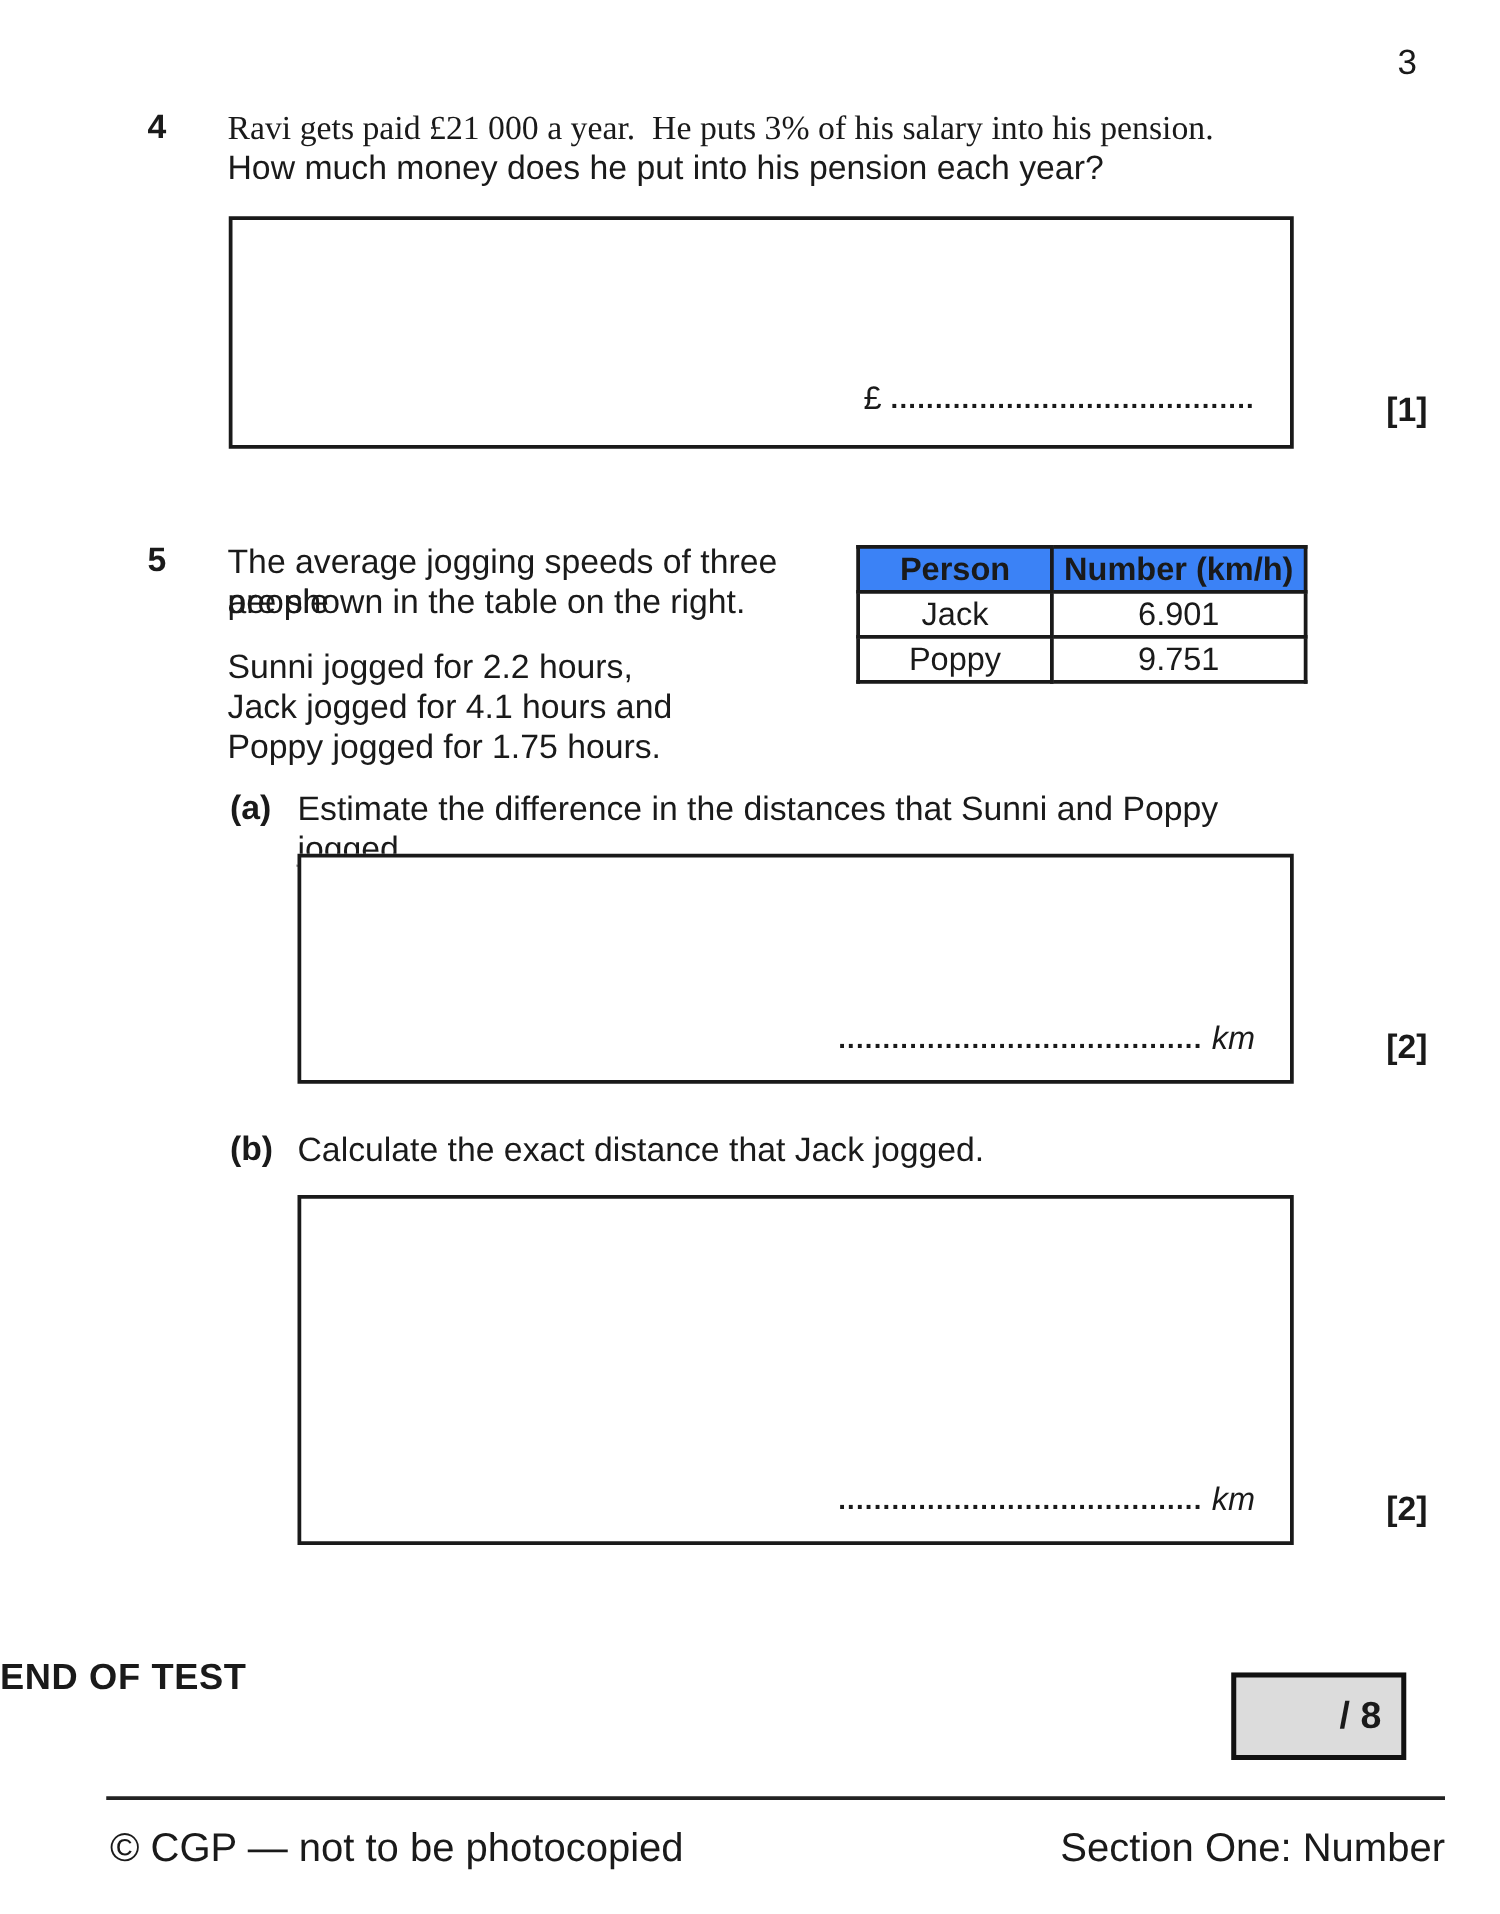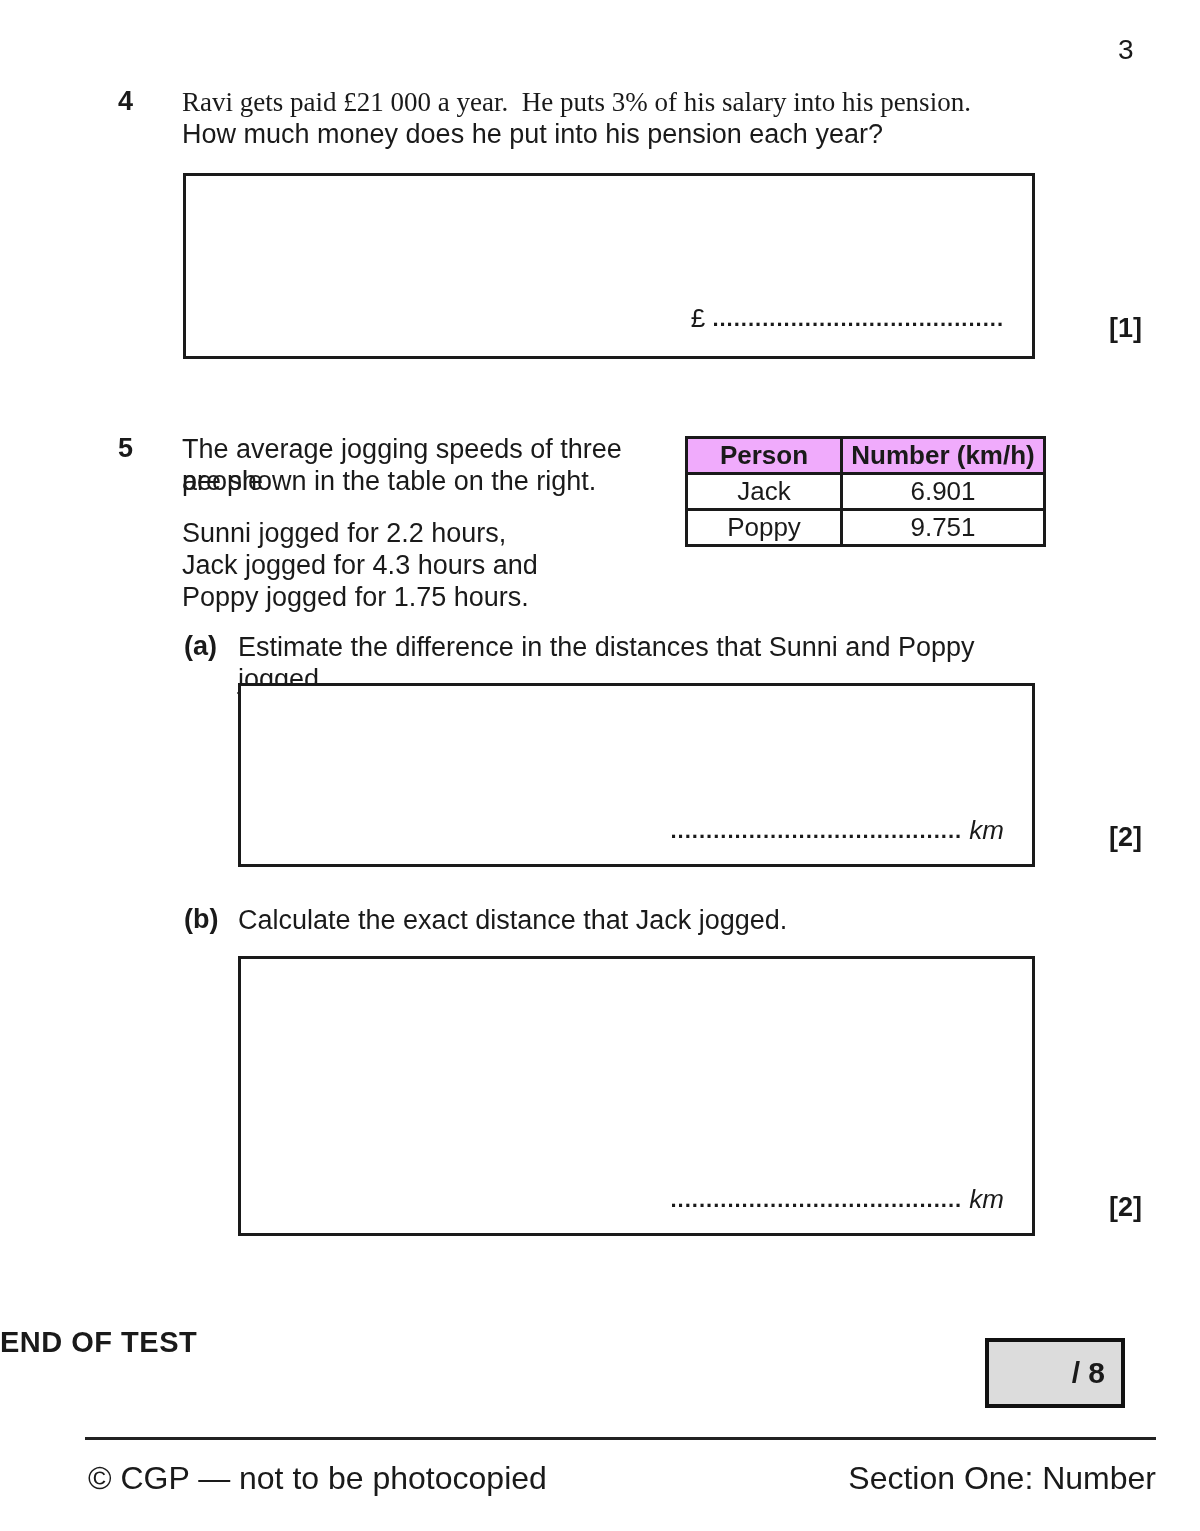--- a/index.html
+++ b/index.html
@@ -49,21 +49,21 @@
   }
   table.speed-table th, table.speed-table td{
     border:3px solid #1a1a1a;
     height:33px;
     padding:0 6px;
     text-align:center;
     font-size:26px;
     box-sizing:content-box;
   }
   table.speed-table th{
-    background:#f0abfc;
+    background:#3b82f6;
     font-weight:bold;
   }
   .col-person{width:140px;}
   .col-speed{width:188px;}
   .end-of-test{
     position:absolute;
     left:0;right:0;top:1326px;
     text-align:left;
     font-weight:bold;
     font-size:29px;
@@ -109,21 +109,21 @@
     <div class="answer-line" style="bottom:22px;">
       <span>£ </span><span class="dots">.........................................</span>
     </div>
   </div>
   <div class="mark" style="top:313px;">[1]</div>
 
   <div class="abs qnum" style="left:118px; top:433px;">5</div>
   <div class="abs txt" style="left:182px; top:433px; width:500px;">The average jogging speeds of three people</div>
   <div class="abs txt" style="left:182px; top:465px; width:500px;">are shown in the table on the right.</div>
   <div class="abs txt" style="left:182px; top:517px; width:500px;">Sunni jogged for 2.2 hours,</div>
-  <div class="abs txt" style="left:182px; top:549px; width:500px;">Jack jogged for 4.3 hours and</div>
+  <div class="abs txt" style="left:182px; top:549px; width:500px;">Jack jogged for 4.1 hours and</div>
   <div class="abs txt" style="left:182px; top:581px; width:500px;">Poppy jogged for 1.75 hours.</div>
 
   <table class="speed-table">
     <thead>
       <tr>
         <th class="col-person">Person</th>
         <th class="col-speed">Number (km/h)</th>
       </tr>
     </thead>
     <tbody>

